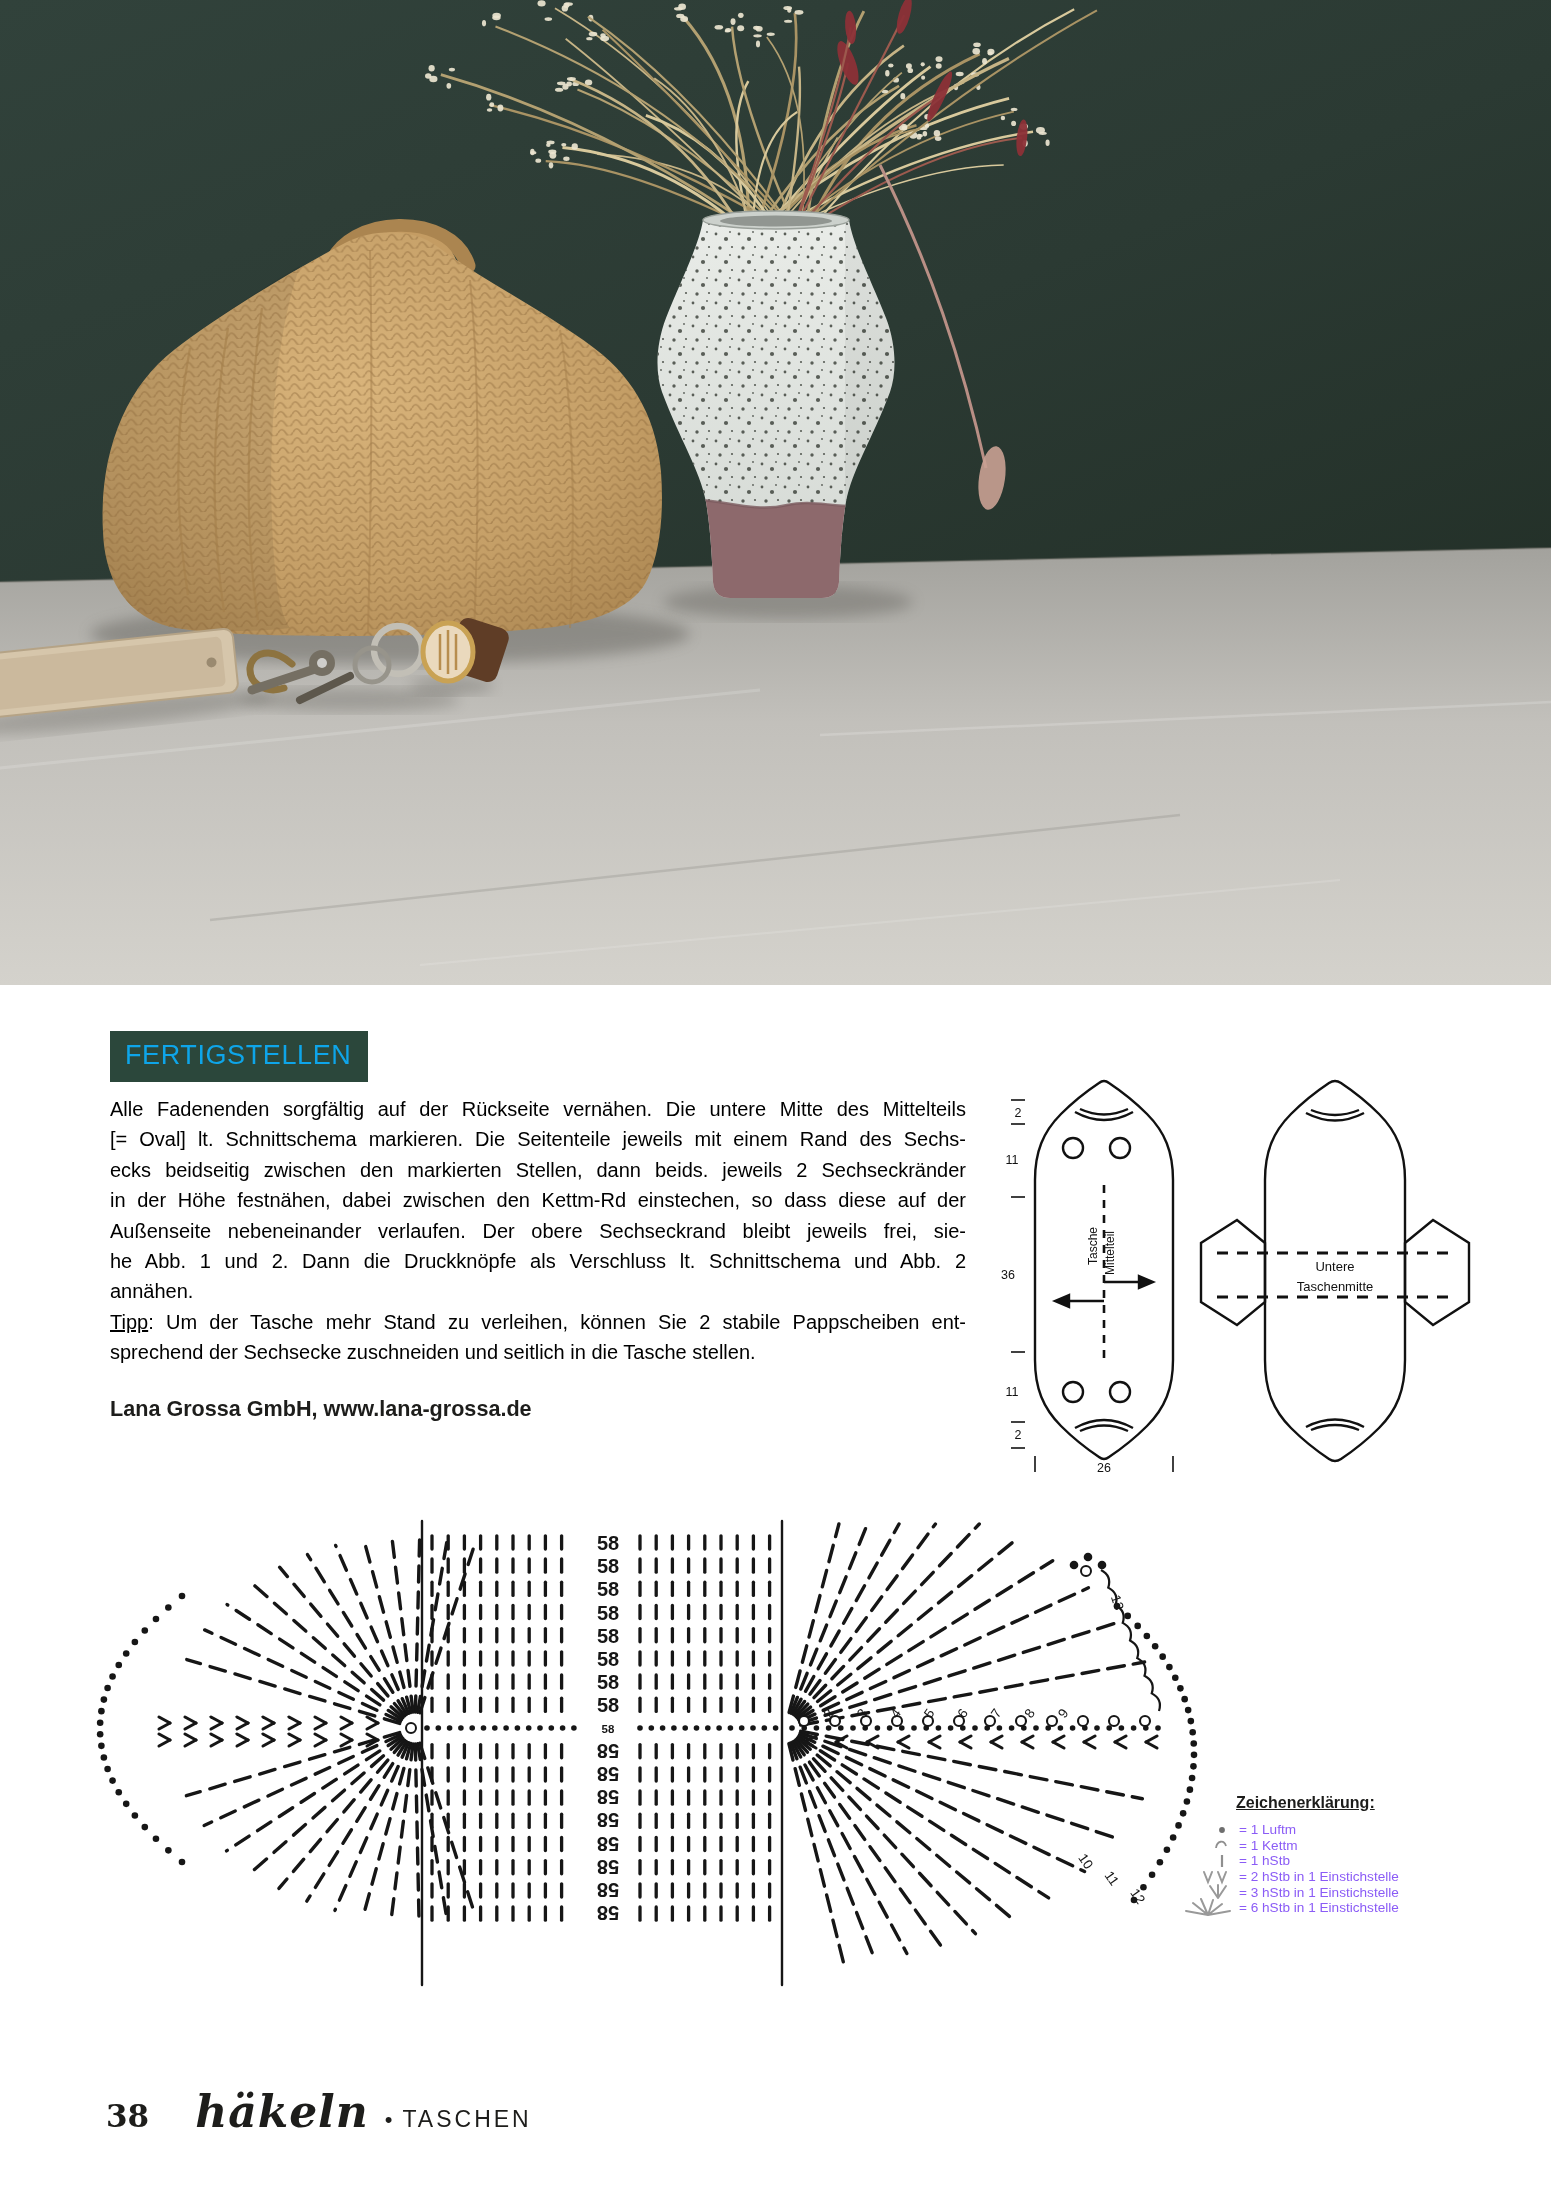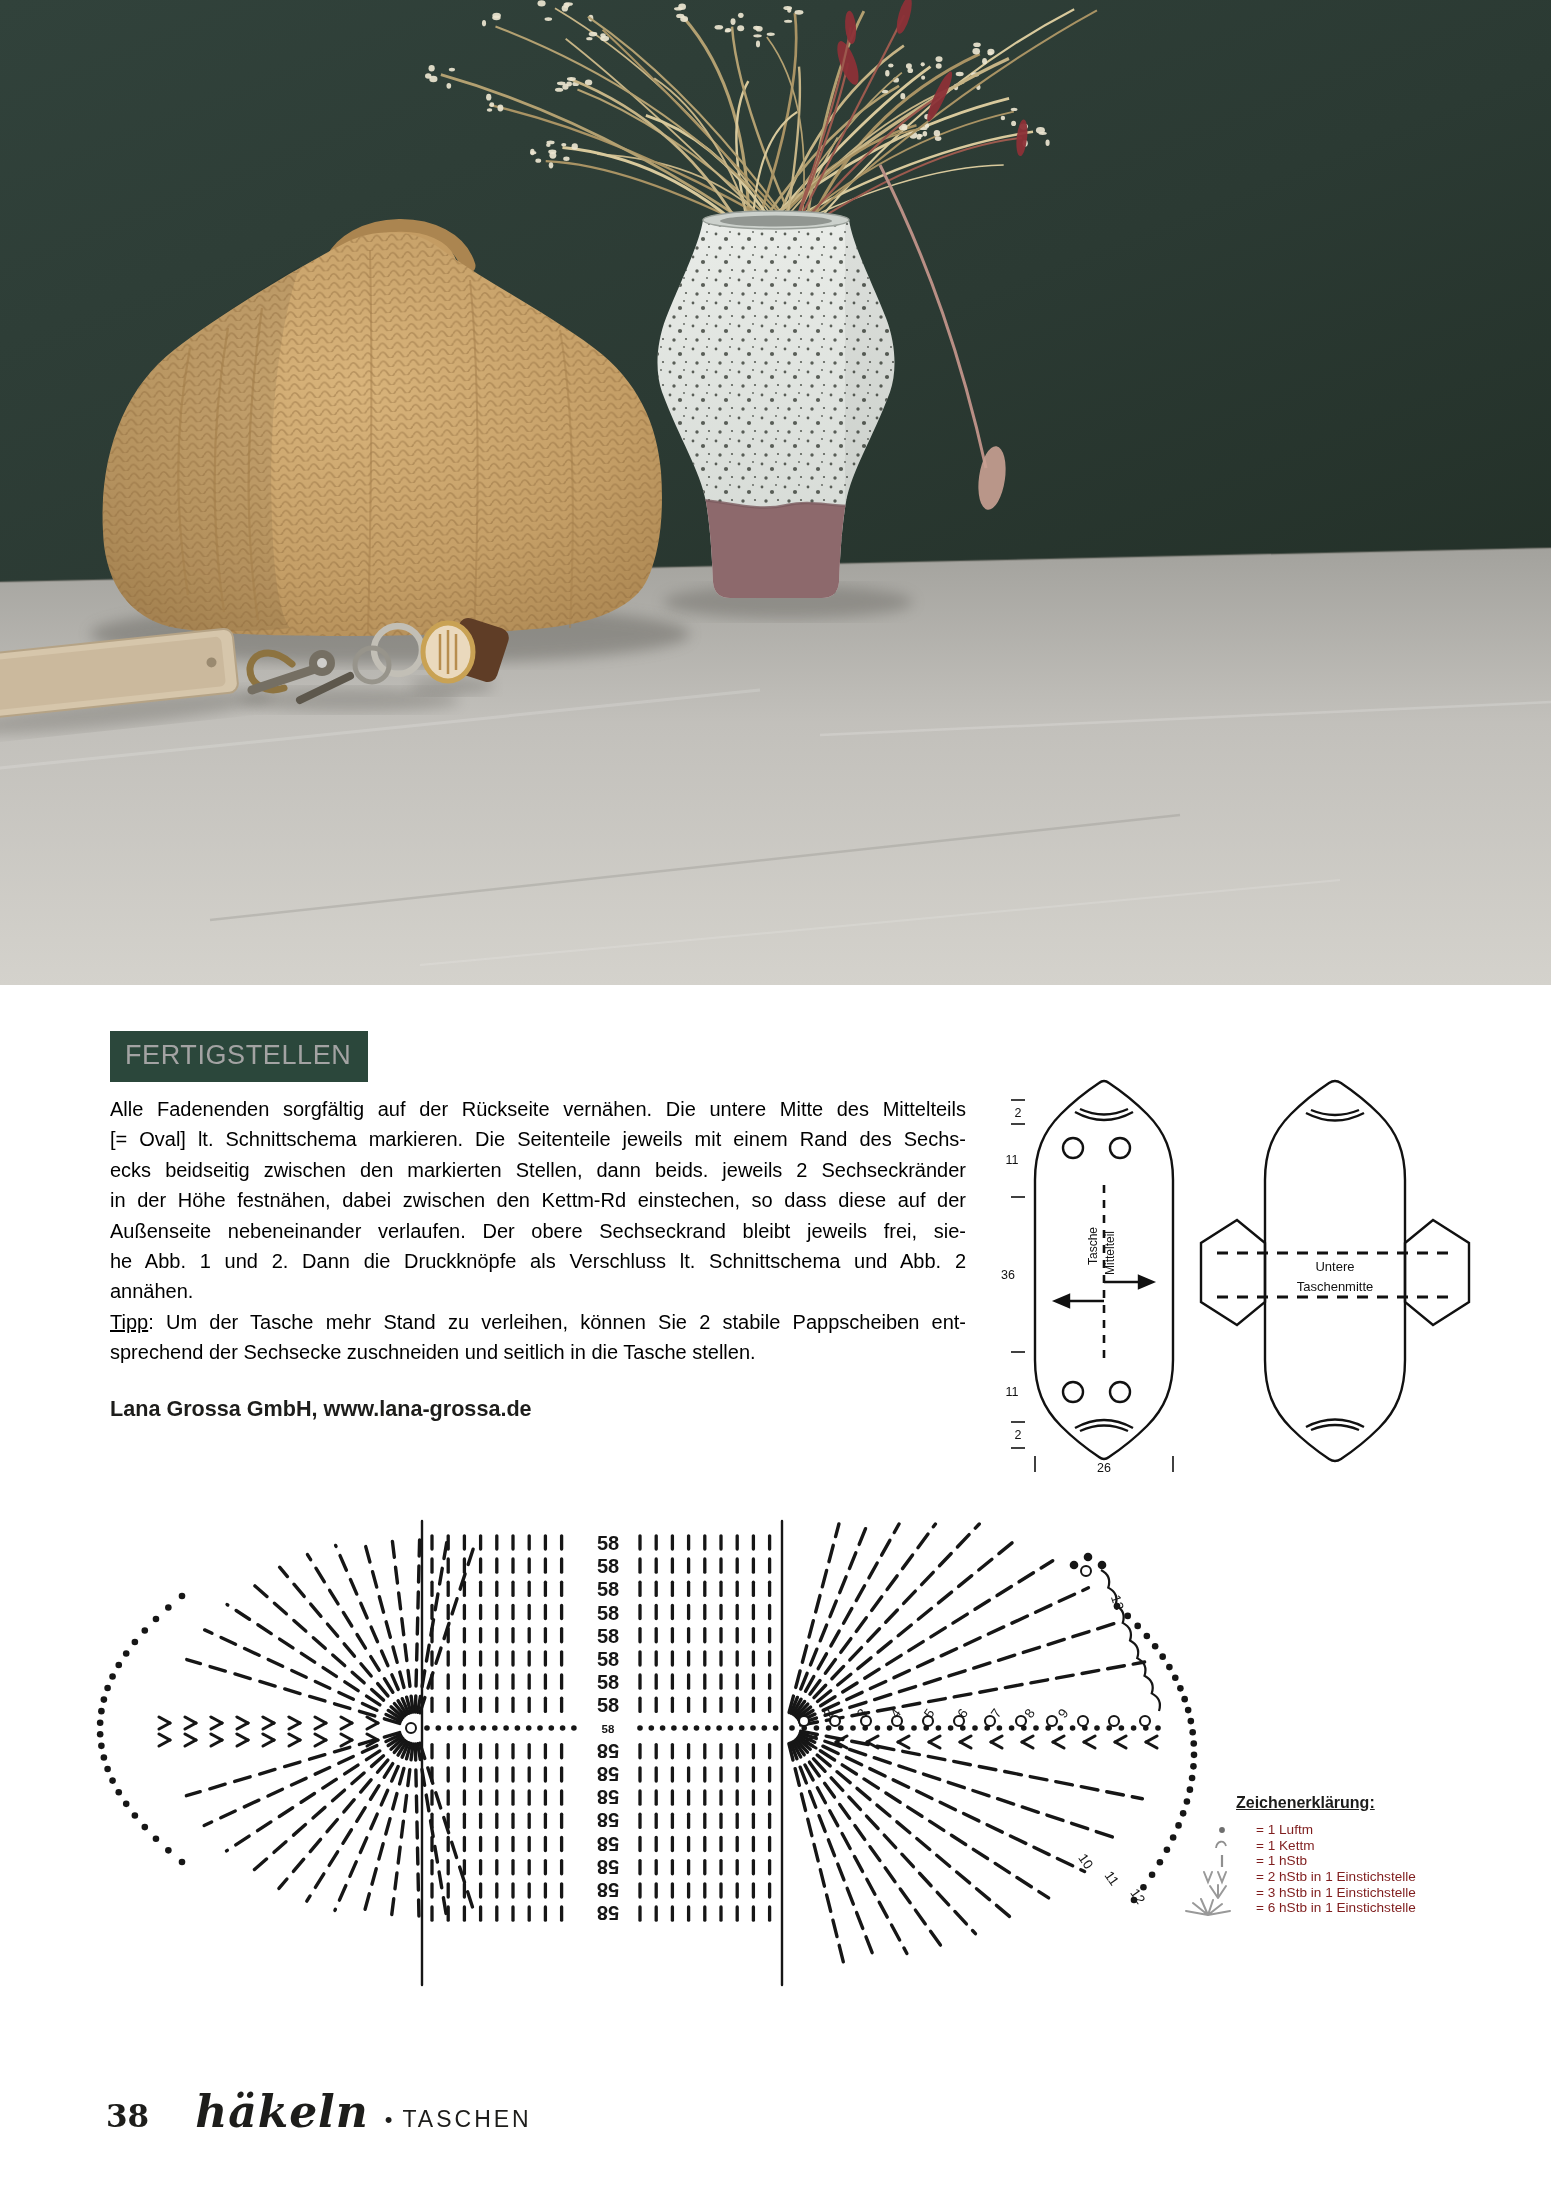--- a/index.html
+++ b/index.html
@@ -1,32 +1,32 @@
 <!DOCTYPE html>
 <html style="--hbg: #2b473b;"><head>
 <meta charset="utf-8">
 <style>
   html,body{margin:0;padding:0;background:#888;}
   #page{position:relative;width:1551px;height:2193px;background:#fff;overflow:hidden;
         font-family:"Liberation Sans",sans-serif;color:#1d1d1b;}
   .abs{position:absolute;}
   #photo{left:0;top:0;}
-  #heading-box{left:110px;top:1031px;background:var(--hbg,#2b473b);color:#a3a3a3;
+  #heading-box{left:110px;top:1031px;background:var(--hbg,#2b473b);color:#0ea5e9;
         font-size:27px;letter-spacing:.6px;padding:9px 17px 11px 15px;}
   #para{left:110px;top:1094px;width:856px;font-size:20px;line-height:30.4px;color:#000000;}
   .pline{min-height:30.4px;}
   .pline.jl{text-align:justify;text-align-last:justify;}
   .tipp{font-weight:normal;text-decoration:underline;}
   #credit{left:110px;top:1396px;font-size:21.6px;font-weight:bold;}
   #schematic{left:975px;top:1060px;}
   #legend{left:1178px;top:1794px;width:350px;}
   #legend-title{font-size:16px;font-weight:600;text-decoration:underline;margin:0 0 10px 58px;}
   .lrow{display:flex;align-items:center;height:15.6px;}
   .lsym{width:56px;flex:none;display:flex;justify-content:flex-end;align-items:center;}
-  .ltxt{font-size:13.6px;margin-left:22px;white-space:nowrap;color:#7f1d1d;text-align:right;}
+  .ltxt{font-size:13.6px;margin-left:5px;white-space:nowrap;color:#8b5cf6;text-align:right;}
   #footer{left:106px;top:2086px;display:flex;align-items:baseline;}
   #pageno{font-family:"DejaVu Serif",serif;font-weight:bold;font-size:31px;}
   #mag{font-family:"DejaVu Serif",serif;font-style:italic;font-weight:bold;font-size:44px;margin-left:46px;letter-spacing:1px;}
   #sep{font-size:22px;margin:0 10px 0 16px;}
   #section{font-size:23px;letter-spacing:3px;}
   svg text{font-family:"Liberation Sans",sans-serif;}
 </style>
 </head>
 <body>
 

